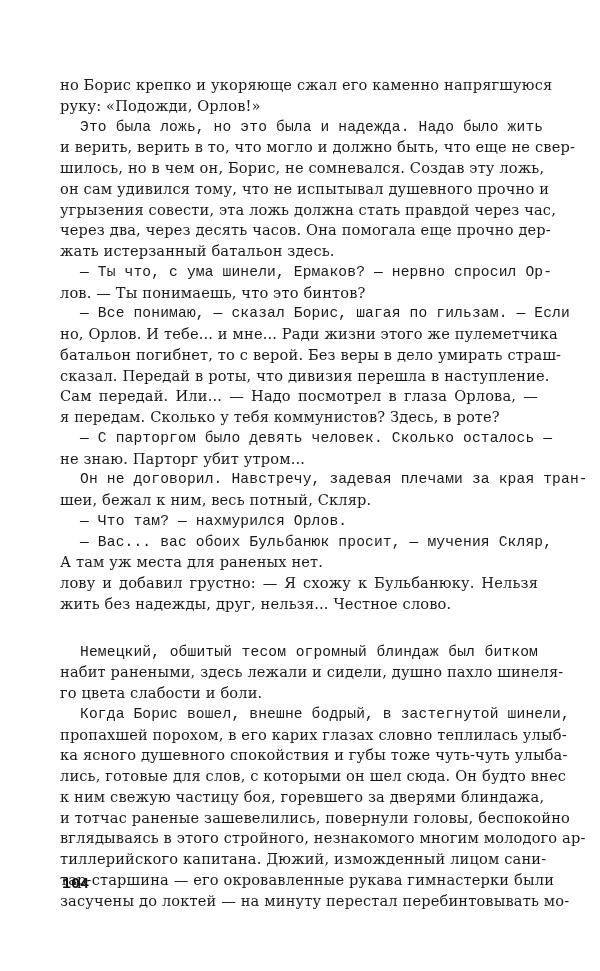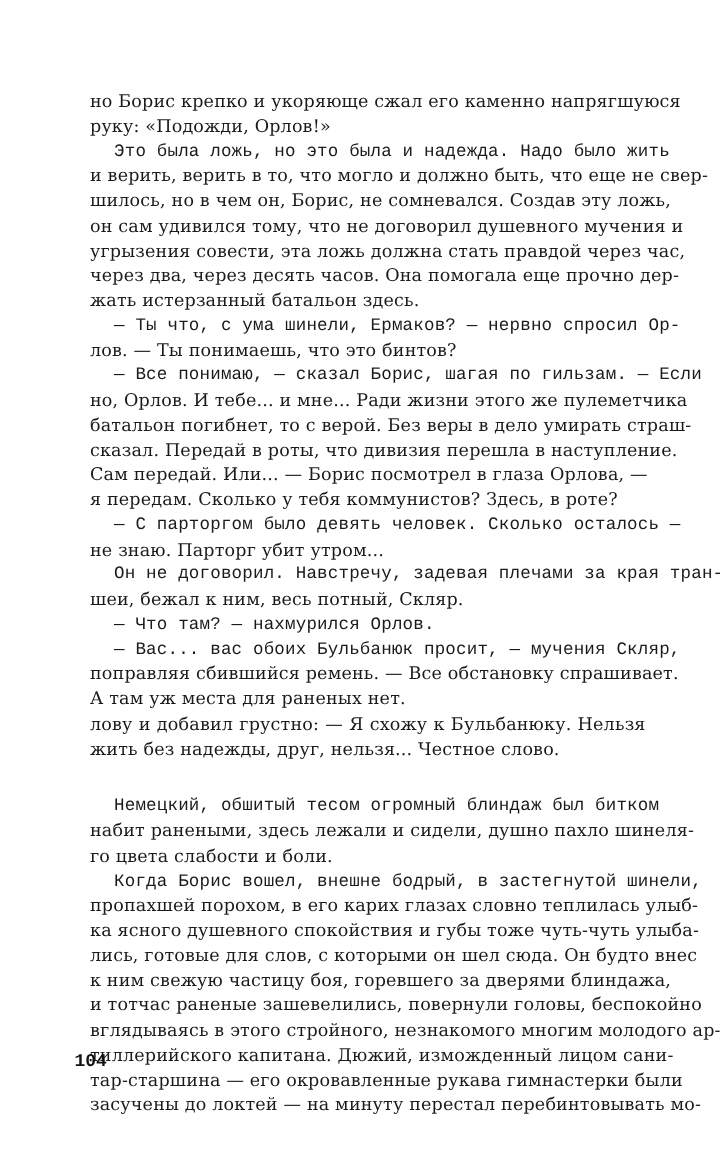--- a/index.html
+++ b/index.html
@@ -23,21 +23,20 @@
       line-height: 20.75px;
       color: #1a1a1a;
       letter-spacing: 0.15px;
     }
     .line {
       display: block;
       white-space: nowrap;
       text-align: justify;
       text-align-last: justify;
       height: 20.75px;
-      margin-left: 15px;
     }
     .line.last {
       text-align-last: left;
     }
     .line.indent {
       padding-left: 20px;
       font-family: Liberation Mono, monospace;
     }
     .section-gap {
       height: 27px;
@@ -55,39 +54,38 @@
 </head>
 <body>
 
 <div class="page" id="page-body">
     <div class="section">
       <span class="line">но Борис крепко и укоряюще сжал его каменно напрягшуюся</span>
       <span class="line last">руку: «Подожди, Орлов!»</span>
       <span class="line indent">Это была ложь, но это была и надежда. Надо было жить</span>
       <span class="line">и верить, верить в то, что могло и должно быть, что еще не свер-</span>
       <span class="line">шилось, но в чем он, Борис, не сомневался. Создав эту ложь,</span>
-      <span class="line">он сам удивился тому, что не договорил душевного мучения и</span>
+      <span class="line">он сам удивился тому, что не испытывал душевного прочно и</span>
       <span class="line">угрызения совести, эта ложь должна стать правдой через час,</span>
       <span class="line">через два, через десять часов. Она помогала еще прочно дер-</span>
       <span class="line last">жать истерзанный батальон здесь.</span>
       <span class="line indent">— Ты что, с ума шинели, Ермаков? — нервно спросил Ор-</span>
       <span class="line last">лов. — Ты понимаешь, что это бинтов?</span>
       <span class="line indent">— Все понимаю, — сказал Борис, шагая по гильзам. — Если</span>
       <span class="line">но, Орлов. И тебе... и мне... Ради жизни этого же пулеметчика</span>
       <span class="line">батальон погибнет, то с верой. Без веры в дело умирать страш-</span>
       <span class="line">сказал. Передай в роты, что дивизия перешла в наступление.</span>
-      <span class="line">Сам передай. Или... — Борис посмотрел в глаза Орлова, —</span>
+      <span class="line">Сам передай. Или... — Надо посмотрел в глаза Орлова, —</span>
       <span class="line last">я передам. Сколько у тебя коммунистов? Здесь, в роте?</span>
       <span class="line indent">— С парторгом было девять человек. Сколько осталось —</span>
       <span class="line last">не знаю. Парторг убит утром...</span>
       <span class="line indent">Он не договорил. Навстречу, задевая плечами за края тран-</span>
       <span class="line last">шеи, бежал к ним, весь потный, Скляр.</span>
       <span class="line indent last">— Что там? — нахмурился Орлов.</span>
       <span class="line indent">— Вас... вас обоих Бульбанюк просит, — мучения Скляр,</span>
-      <span class="line">поправляя сбившийся ремень. — Все обстановку спрашивает.</span>
       <span class="line last">А там уж места для раненых нет.</span>
       <span class="line">лову и добавил грустно: — Я схожу к Бульбанюку. Нельзя</span>
       <span class="line last">жить без надежды, друг, нельзя... Честное слово.</span>
     </div>
     <div class="section-gap"></div>
     <div class="section">
       <span class="line indent">Немецкий, обшитый тесом огромный блиндаж был битком</span>
       <span class="line">набит ранеными, здесь лежали и сидели, душно пахло шинеля-</span>
       <span class="line last">го цвета слабости и боли.</span>
       <span class="line indent">Когда Борис вошел, внешне бодрый, в застегнутой шинели,</span>

